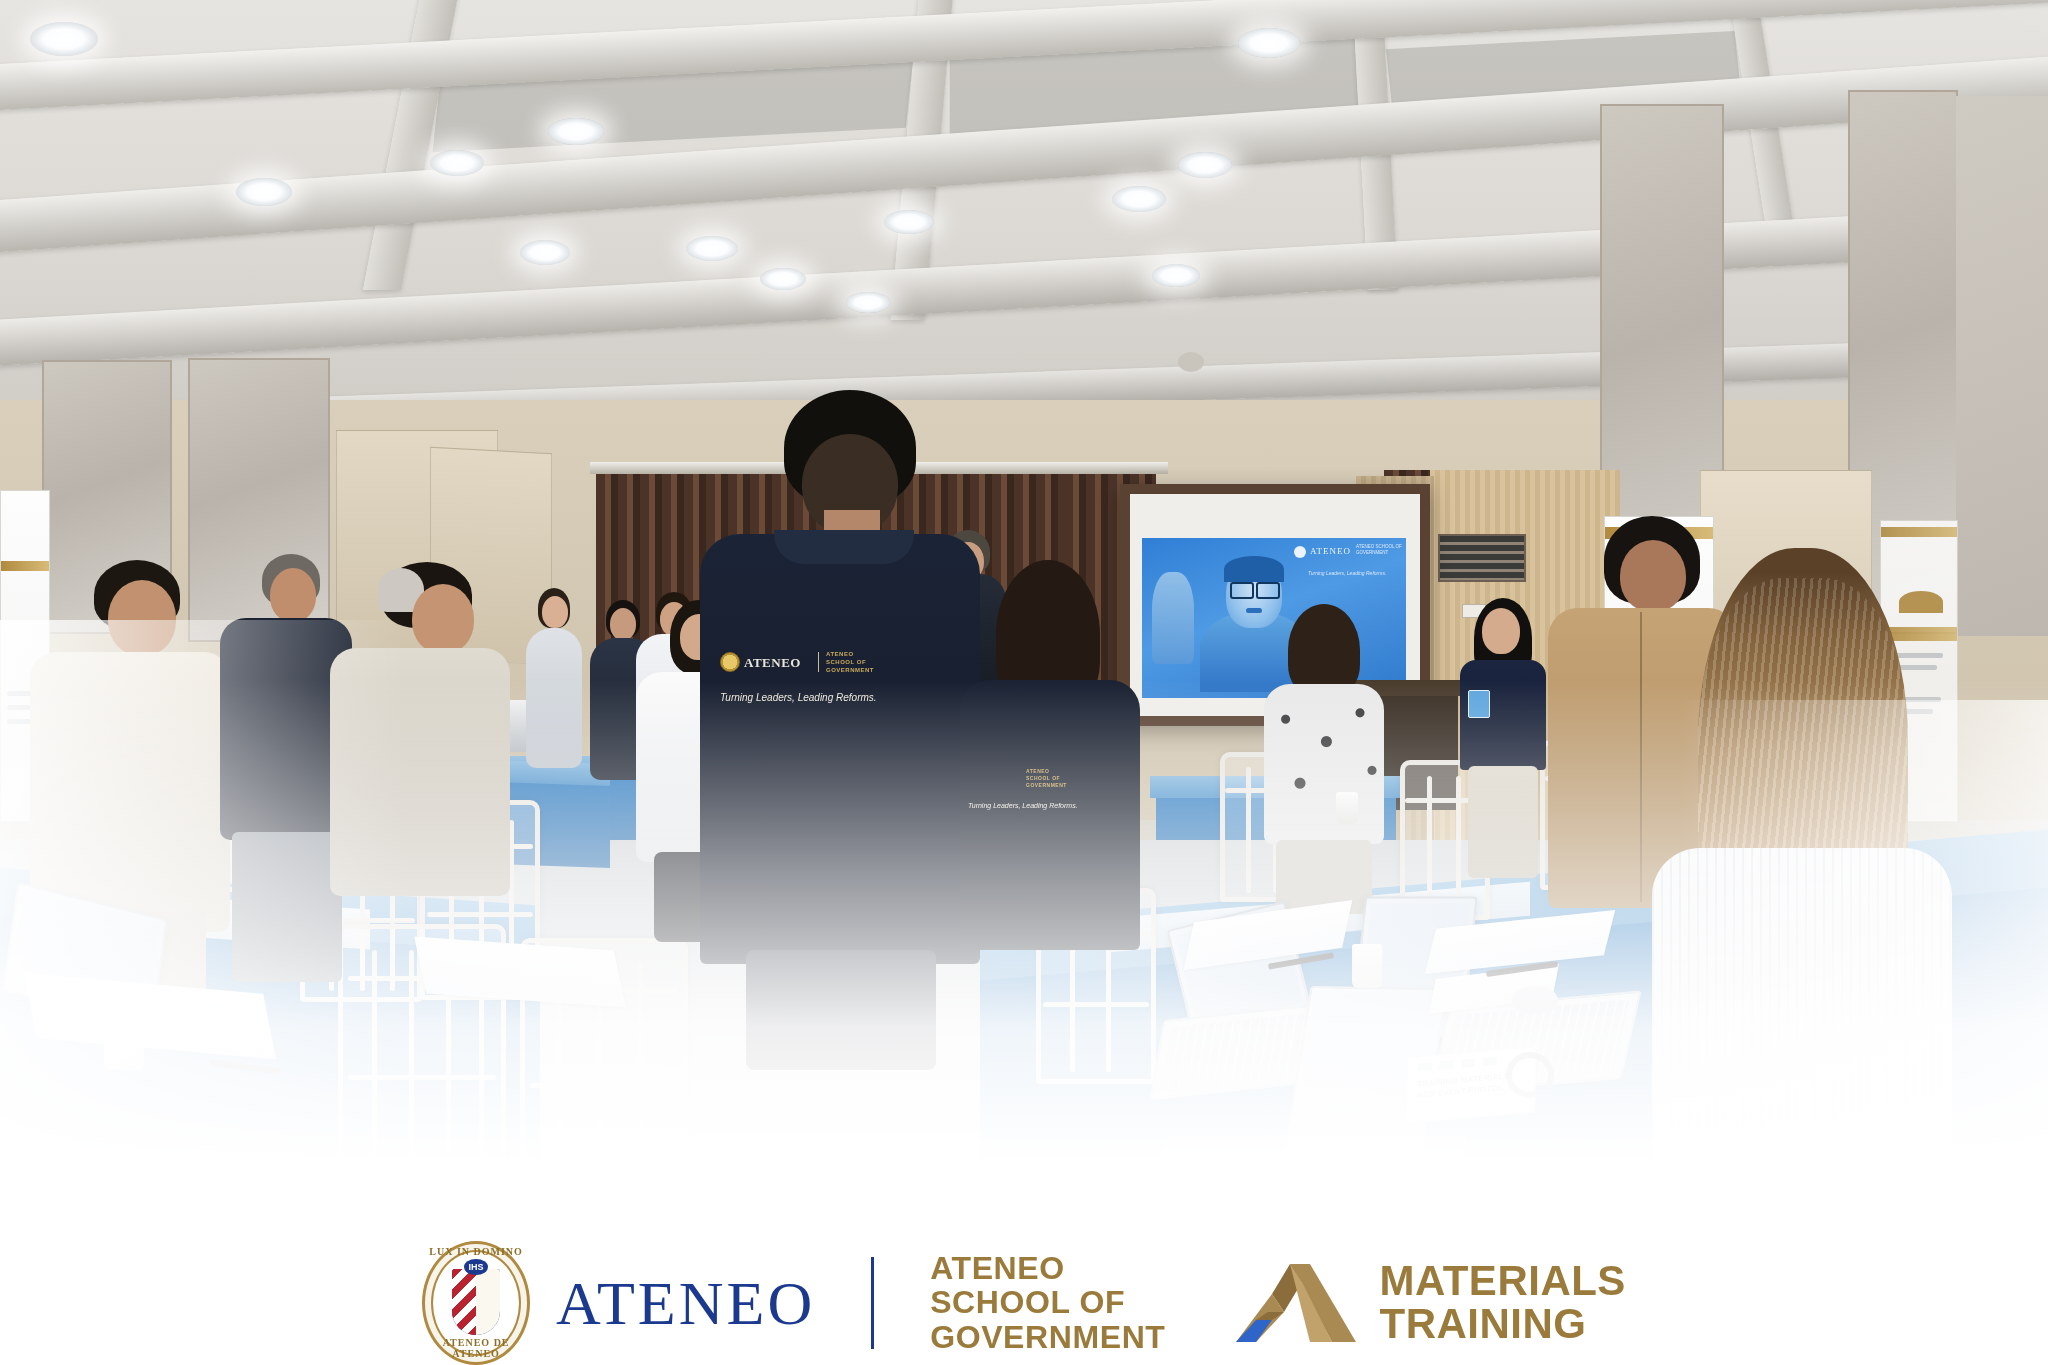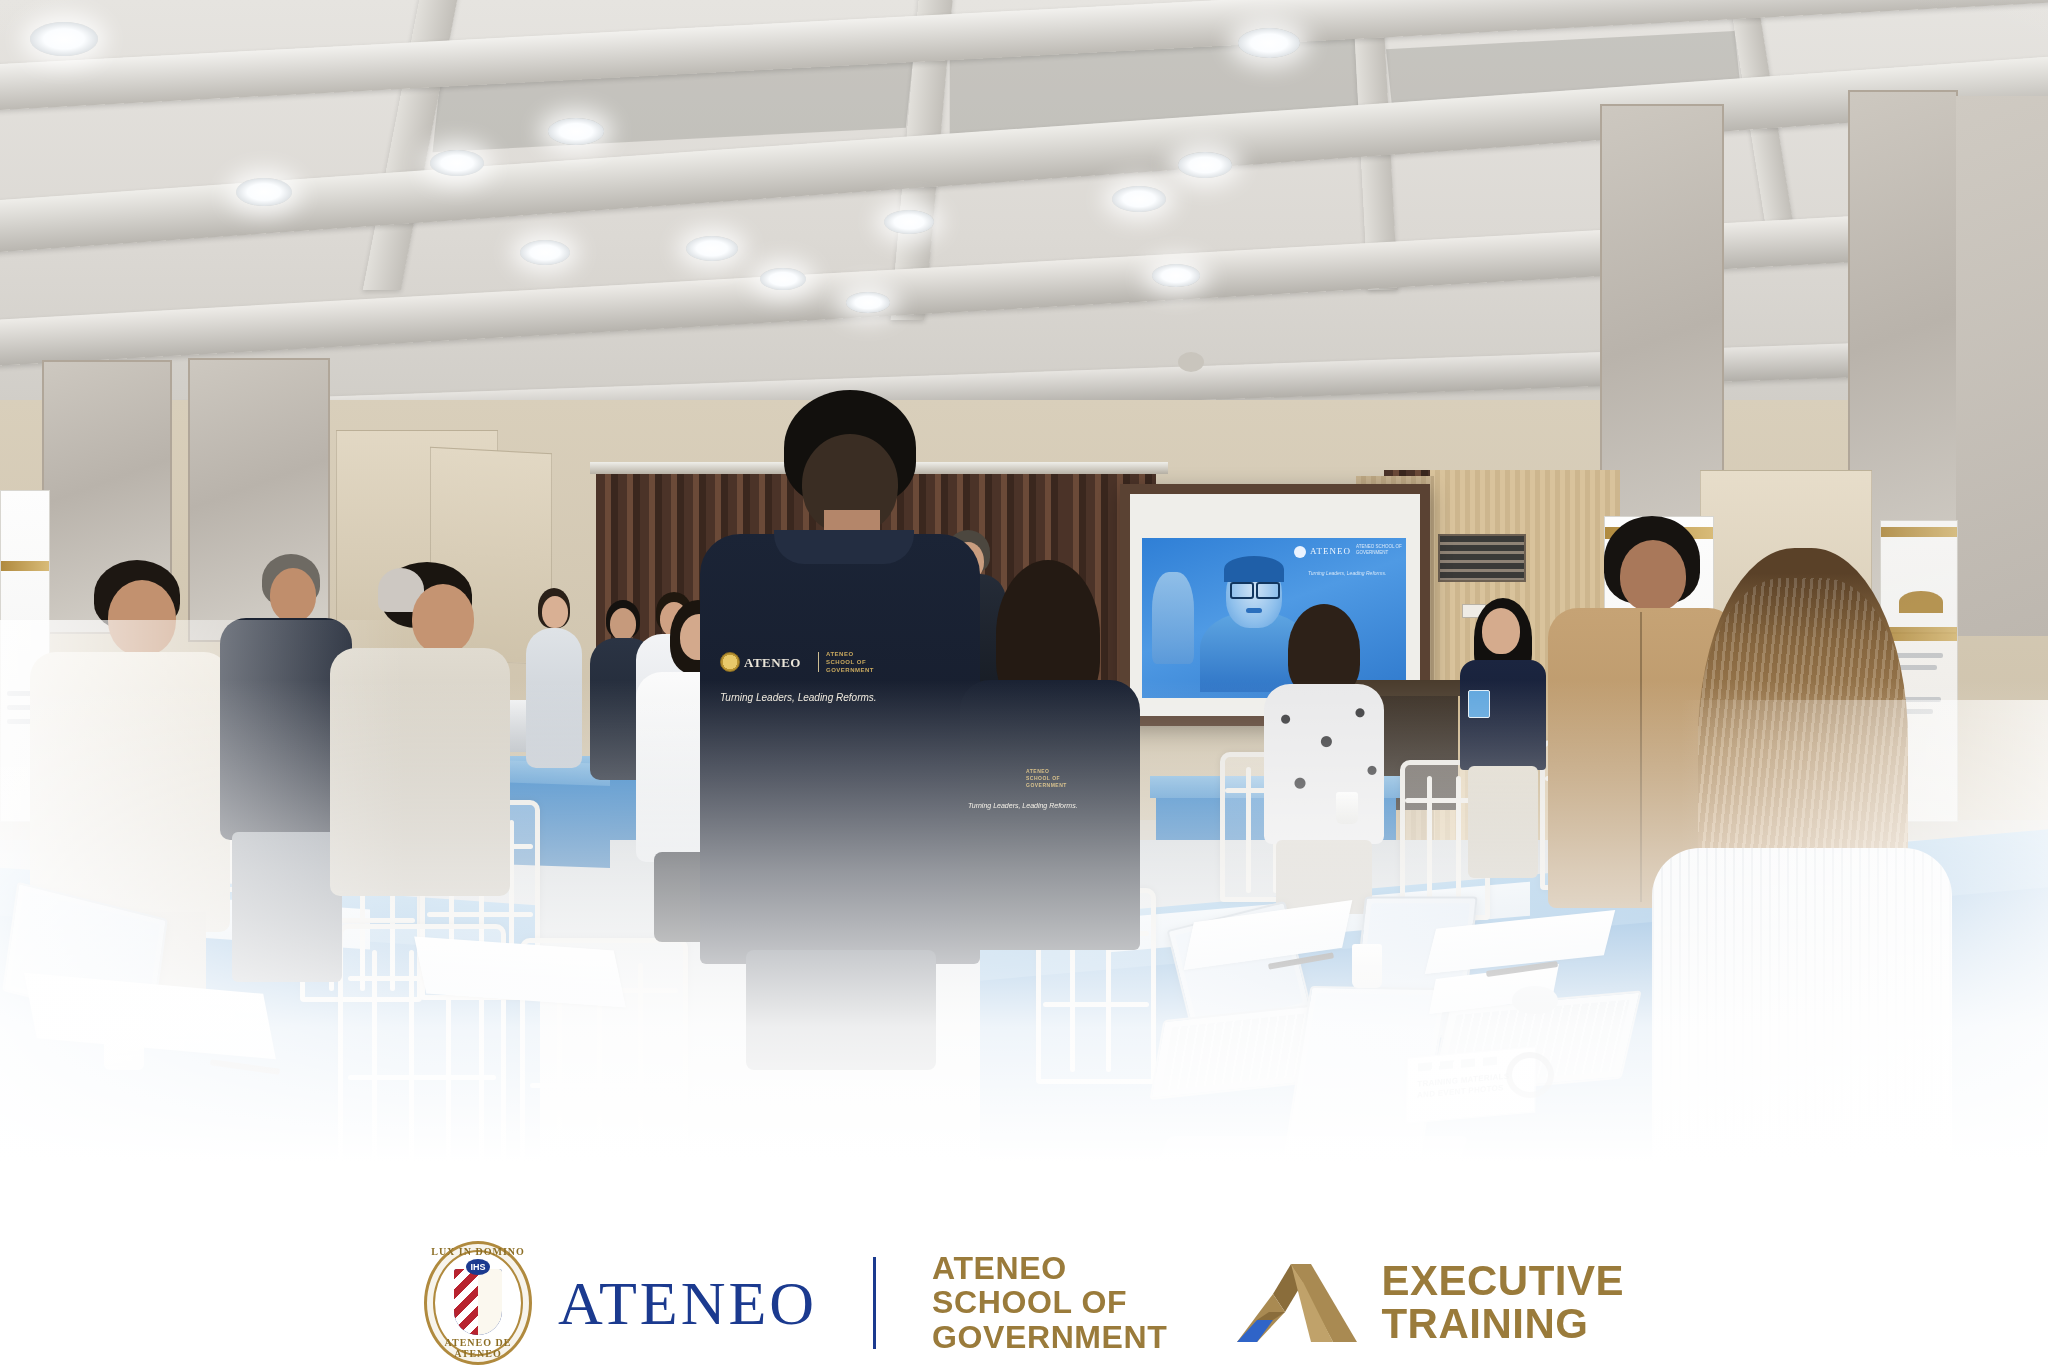--- a/index.html
+++ b/index.html
@@ -521,19 +521,19 @@
         <svg viewBox="0 0 128 86" width="128" height="86" aria-hidden="true">
           <polygon points="62,4 82,4 128,82 104,82" fill="#a98a52"></polygon>
           <polygon points="62,4 44,34 56,52 74,22" fill="#8a6d3b"></polygon>
           <polygon points="44,34 56,52 28,82 8,82" fill="#a98a52"></polygon>
           <polygon points="62,4 74,22 104,82 82,82" fill="#c0a26a"></polygon>
           <polygon points="28,60 44,60 28,82 8,82" fill="#2f64c8"></polygon>
           <polygon points="28,60 44,60 56,52 40,52" fill="#8a6d3b"></polygon>
         </svg>
       </div>
       <div>
-        <div class="eeText">EXECUTIVE</div>
+        <div class="eeText">MATERIALS</div>
         <div class="eeText">TRAINING</div>
       </div>
     </div>
   </div>
 
 </div>
 
 </body></html>

